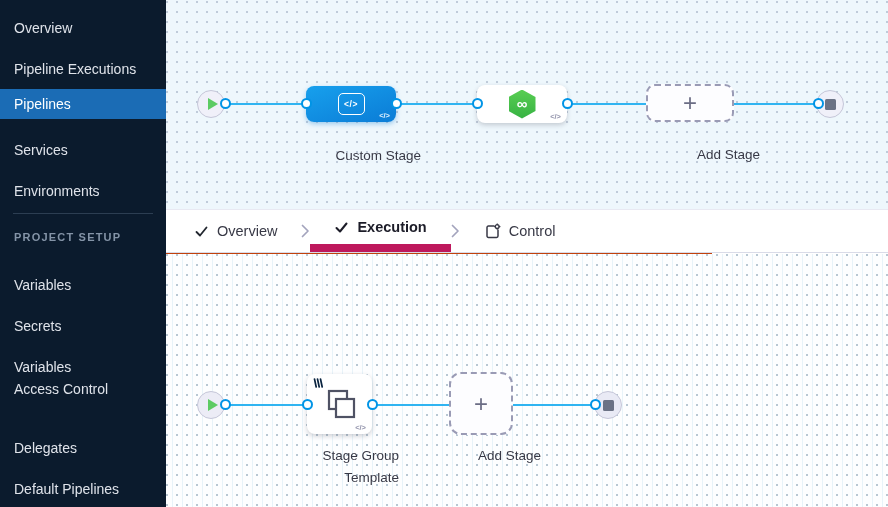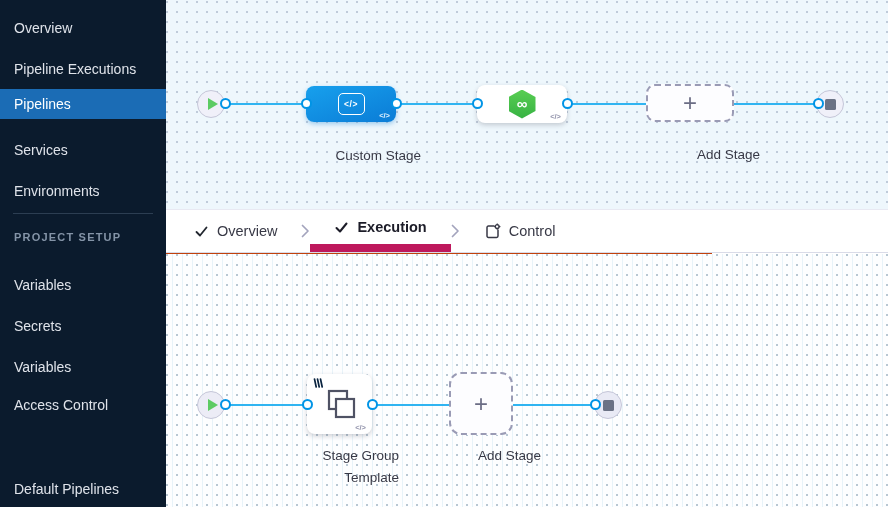--- a/index.html
+++ b/index.html
@@ -101,22 +101,25 @@
     <div class="nav-section">PROJECT SETUP</div>
     <div class="nav-item" style="top:270px">
         <span>Variables</span>
       </div>
     <div class="nav-item" style="top:352px">
         <span>Variables</span>
       </div>
     <div class="nav-item" style="top:311px">
         <span>Secrets</span>
       </div>
-    <div class="nav-item" style="top:390px">
+    <div class="nav-item" style="top:374px">
         <span>Access Control</span>
+      </div>
+    <div class="nav-item" style="top:433px">
+        <span>Delegates</span>
       </div>
     <div class="nav-item" style="top:474px">
         <span>Default Pipelines</span>
       </div>
   </nav>
 
   <div class="main">
 
     <div class="canvas-top">
 

